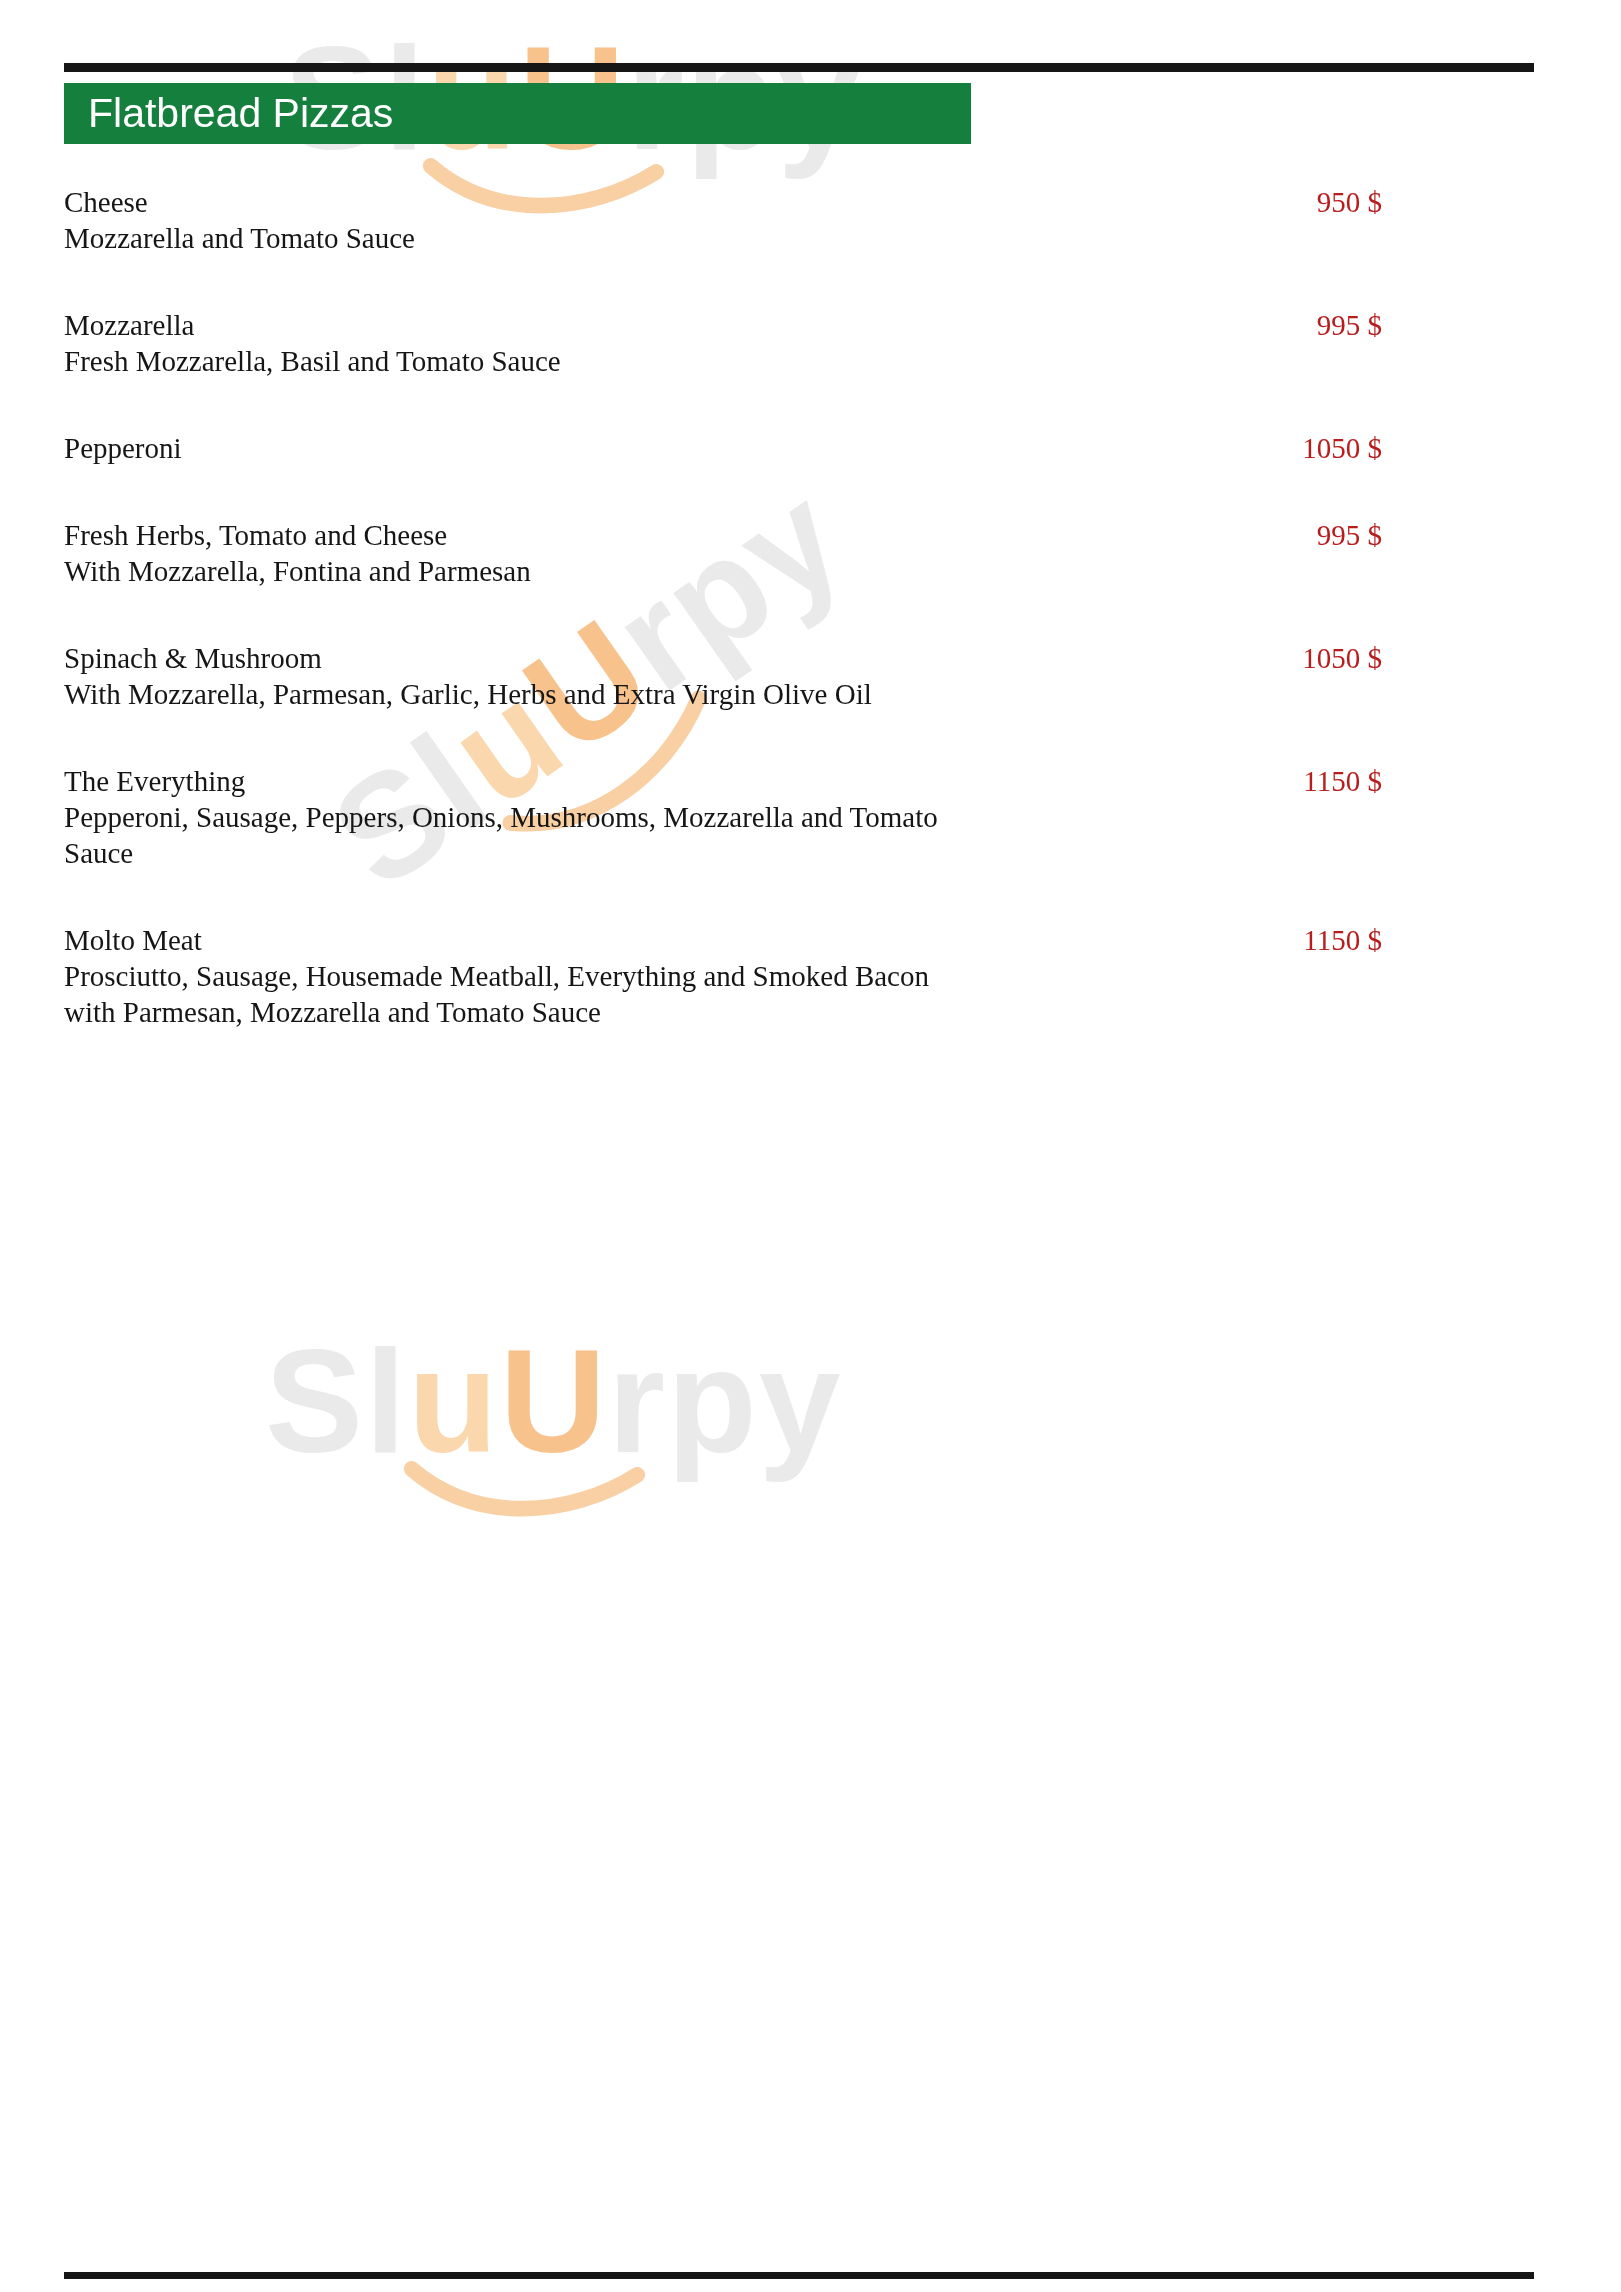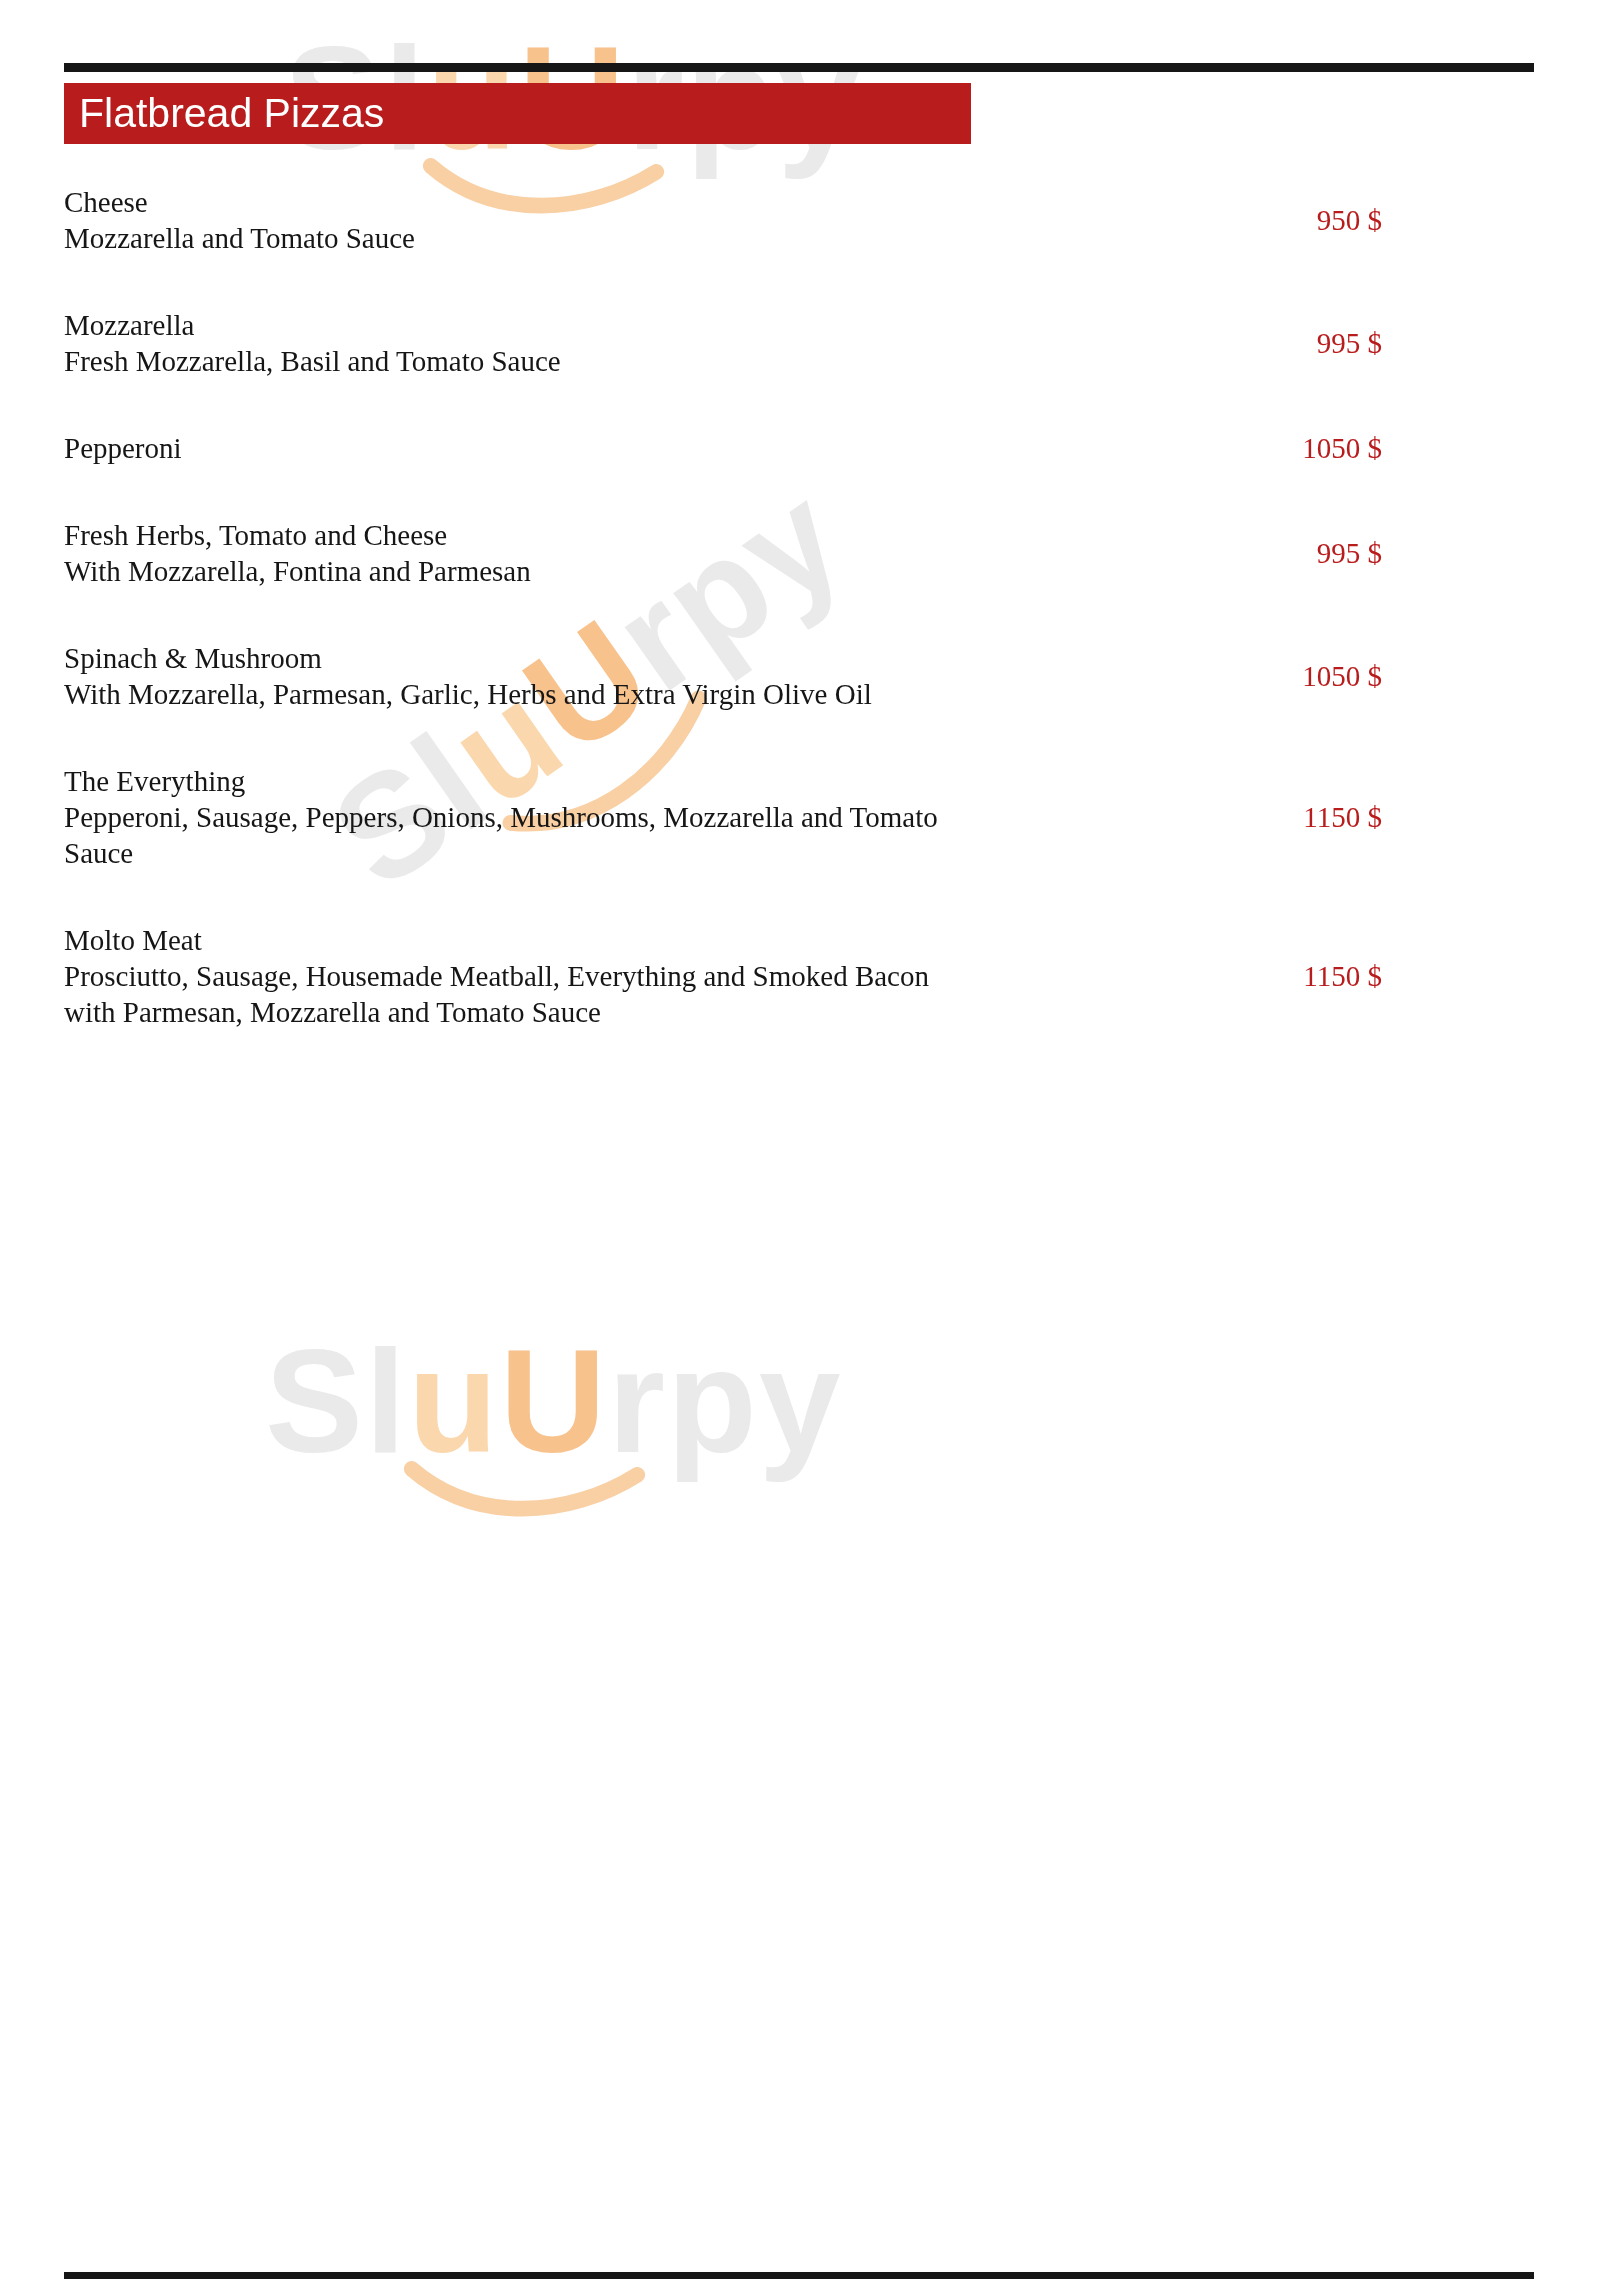--- a/index.html
+++ b/index.html
@@ -49,40 +49,40 @@
     background: #161616;
   }
   .bottom-rule {
     position: absolute; z-index: 2;
     left: 64px; top: 2272px; width: 1470px; height: 6.9px;
     background: #161616;
   }
   .section-header {
     position: absolute; z-index: 2;
     left: 64px; top: 83px; width: 907px; height: 61px;
-    background: #b91c1c;
+    background: #15803d;
     display: flex; align-items: center;
-    padding-left: 15px;
+    padding-left: 24px;
   }
   .section-title {
     font-family: "Liberation Sans", sans-serif;
     font-size: 41px;
     color: #ffffff;
   }
 
   
   .menu {
     position: absolute; z-index: 1;
     left: 64px; top: 184px; width: 1318px;
     display: flex; flex-direction: column;
   }
   .menu-item {
     display: flex;
     justify-content: space-between;
-    align-items: center;
+    align-items: flex-start;
     margin-bottom: 51px;
     font-family: Liberation Serif, serif;
   }
   .item-text {
     max-width: 882px;
     font-size: 29px;
     line-height: 36px;
     color: #161616;
   }
   .item-name { }

